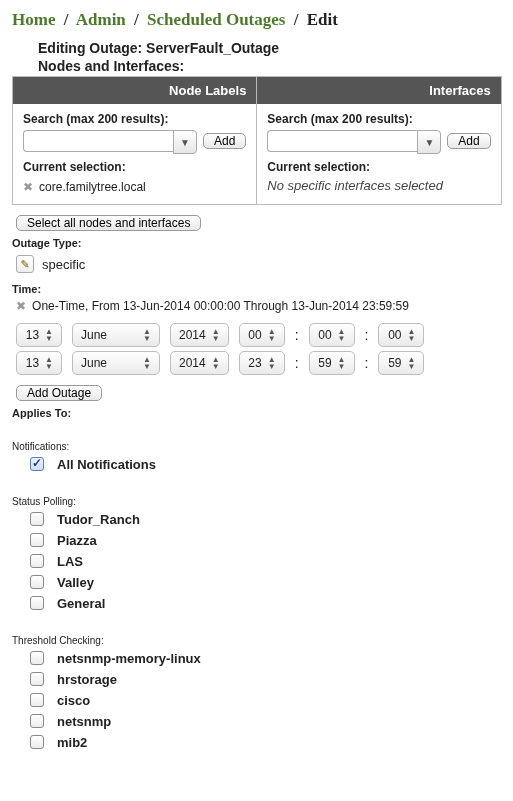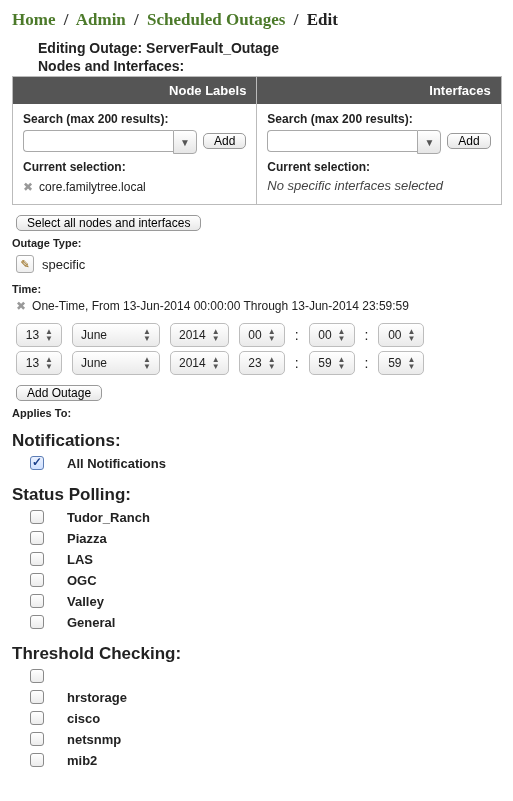--- a/index.html
+++ b/index.html
@@ -81,22 +81,22 @@
   .sel{
     display:inline-flex;align-items:center;gap:6px;
     height:22px;border:1px solid #bdbdbd;border-radius:5px;
     padding:0 8px;background:linear-gradient(#fff,#eaeaea);
     font-size:12px;cursor:pointer;min-width:28px;justify-content:flex-end;
   }
   .sel .arrows{font-size:8px;line-height:7px;color:#555;display:flex;flex-direction:column;align-items:center;}
   .sel-row{display:flex;align-items:center;gap:10px;margin:4px 0 4px 4px;}
   .colon{font-size:14px;}
   
-  .group-label{font-size:17px;margin-top:12px;margin-bottom:2px;font-weight:bold;}
-  .chk-row{display:flex;align-items:center;gap:20px;font-weight:bold;font-size:13px;margin:1px 0 1px 14px;}
+  .group-label{font-size:10px;margin-top:22px;margin-bottom:2px;}
+  .chk-row{display:flex;align-items:center;gap:10px;font-weight:bold;font-size:13px;margin:1px 0 1px 14px;}
   .chk{
     appearance:none;-webkit-appearance:none;
     width:14px;height:14px;border:1px solid #8a8a8a;border-radius:3px;
     background:linear-gradient(#fff,#ececec);position:relative;cursor:pointer;
   }
   .chk:checked{background:linear-gradient(#eaf1ff,#cfe0ff);border-color:#5c7db5;}
   .chk:checked::after{
     content:"✓";position:absolute;left:1px;top:-2px;font-size:12px;color:#1a3f8b;font-weight:bold;
   }
 </style>
@@ -287,36 +287,33 @@
     <label class="chk-row">
       <input type="checkbox" class="chk" style="">
       <span>Piazza</span>
     </label>
     <label class="chk-row">
       <input type="checkbox" class="chk" style="">
       <span>LAS</span>
     </label>
     <label class="chk-row">
       <input type="checkbox" class="chk" style="">
-      <span>OGC</span>
-    </label>
-    <label class="chk-row">
-      <input type="checkbox" class="chk" style="">
       <span>Valley</span>
     </label>
     <label class="chk-row">
       <input type="checkbox" class="chk" style="">
       <span>General</span>
     </label>
   </div>
 
 <div class="group-label">Threshold Checking:</div>
 <div id="thresh-list">
     <label class="chk-row">
       <input type="checkbox" class="chk" style="">
+      <span>netsnmp-memory-linux</span>
     </label>
     <label class="chk-row">
       <input type="checkbox" class="chk" style="">
       <span>hrstorage</span>
     </label>
     <label class="chk-row">
       <input type="checkbox" class="chk" style="">
       <span>cisco</span>
     </label>
     <label class="chk-row">

